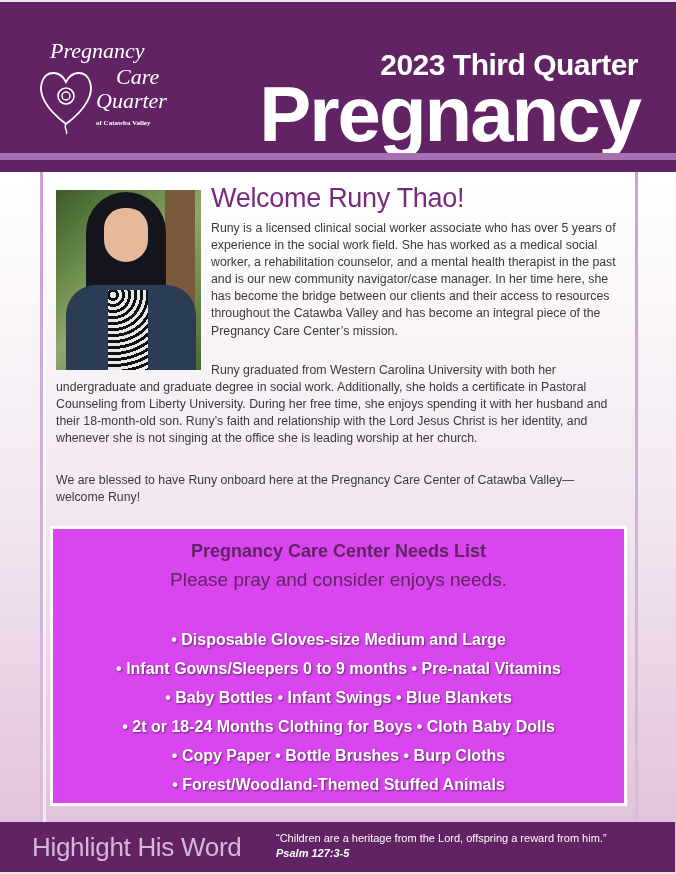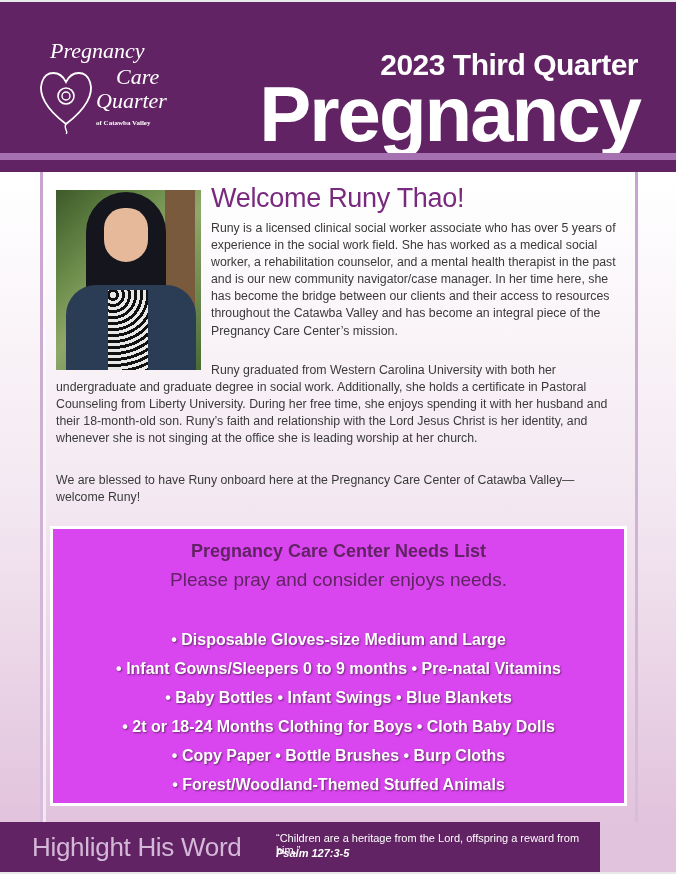--- a/index.html
+++ b/index.html
@@ -96,21 +96,21 @@
       color: #612363; font-size: 19px;
     }
     .needs-list {
       position: absolute; left: 0; right: 0; top: 96px; list-style: none;
     }
     .needs-list li {
       color: #ffffff; font-size: 16px; font-weight: bold; line-height: 29px;
       text-shadow: 1px 1px 2px rgba(60,20,60,0.7);
     }
     .footer {
-      position: absolute; left: 0; top: 822px; width: 600px; height: 50px;
+      position: absolute; left: 0; top: 822px; width: 675px; height: 50px;
       background: #612363;
     }
     .footer-title {
       position: absolute; left: 32px; top: 10px;
       color: #d4b8d8; font-size: 26px; letter-spacing: -0.3px;
     }
     .footer-quote {
       position: absolute; left: 276px; top: 10px;
       color: #ffffff; font-size: 11px;
     }

